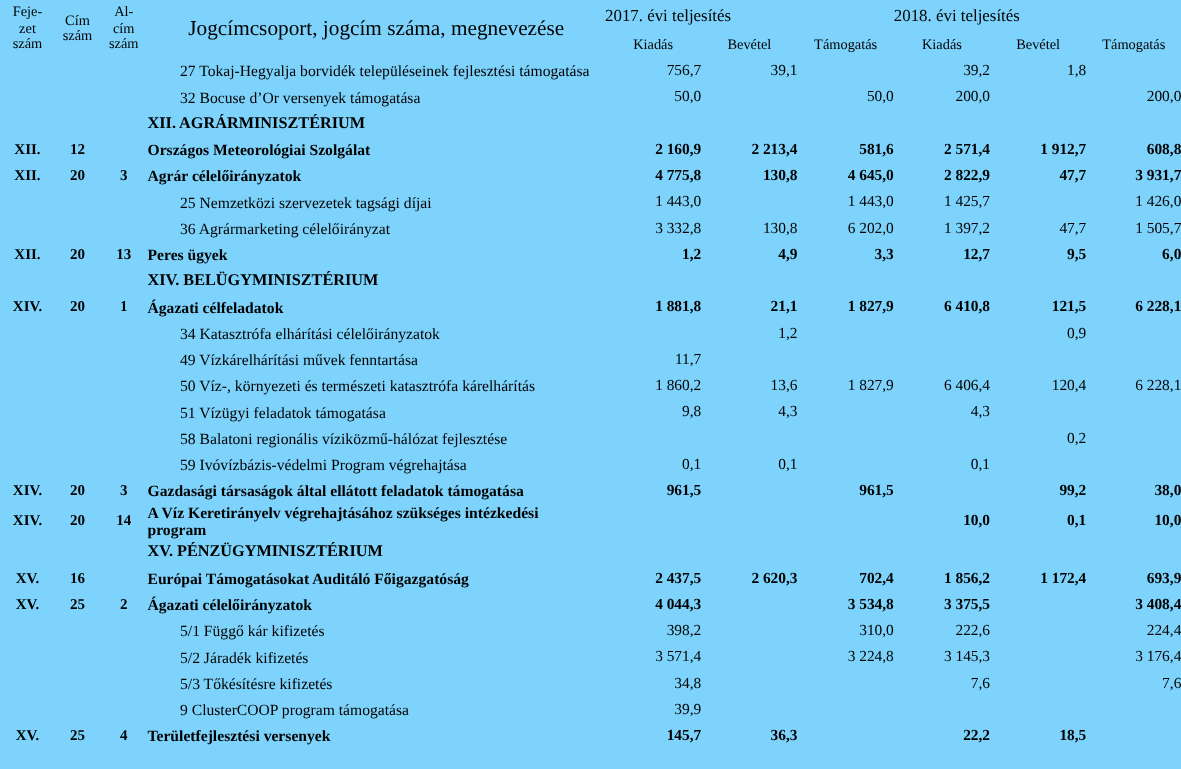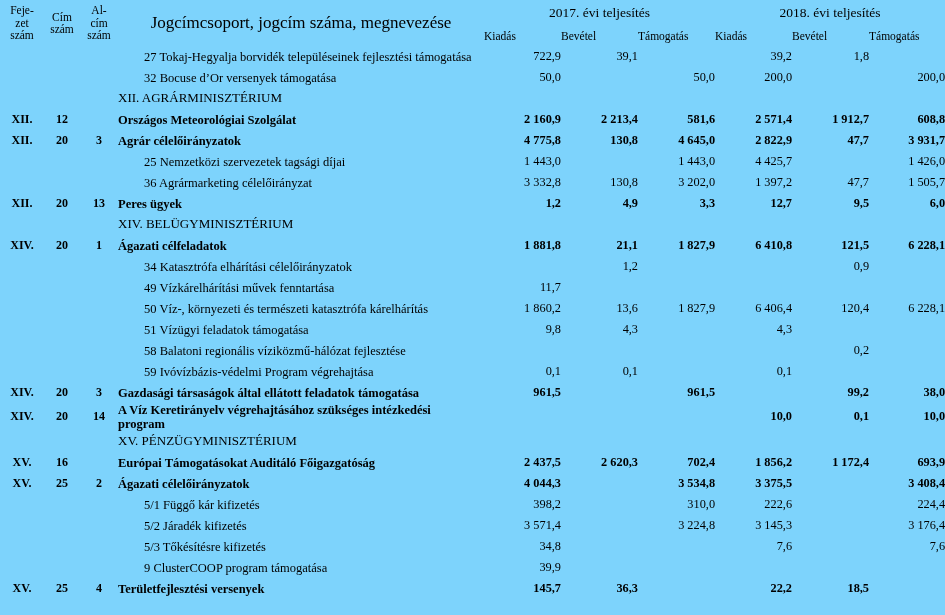--- a/index.html
+++ b/index.html
@@ -31,25 +31,26 @@
   }
 
   
   .hdr-cell {
     text-align: center;
     font-size: 11.5px;
     line-height: 1.08;
   }
   .hdr-year {
     font-size: 13.5px;
-    text-align: center;
+    text-align: left;
     padding: 3px 0 4px 0;
   }
   .hdr-sub {
     font-size: 11.5px;
+    text-align: center;
     padding: 4px 0 4px 0;
     margin-top: 11px;
   }
   .vl { border-left: 1px solid #000; }
   .vr { border-right: 1px solid #000; }
   .bt { border-top: 1px solid #000; }
   .bb { border-bottom: 1px solid #000; }
 
   
   tr.datarow td {
@@ -70,20 +71,21 @@
   td.c-num {
     text-align: right;
     padding-right: 6px;
     font-size: 12.3px;
     white-space: nowrap;
   }
   .bold { font-weight: bold; }
   .section td {
     font-size: 13px;
     padding-left: 14px;
+    font-weight: bold;
   }
   .two-line { line-height: 1.1; margin-top: 24px; }
 </style>
 </head>
 <body>
 
 <div id="page">
   <table class="budget">
     <colgroup>
       <col style="width:44px">
@@ -137,21 +139,21 @@
         <td class="bt" style="height:0"></td>
         <td class="bt vr" style="height:0"></td>
       </tr>
     </thead>
     <tbody id="tbody">
         <tr class="datarow">
           <td class="c-feje vl"></td>
           <td class="c-cim vl"></td>
           <td class="c-alcim vl"></td>
           <td class="c-name vl vr indent">27 Tokaj-Hegyalja borvidék településeinek fejlesztési támogatása</td>
-          <td class="c-num">722,9</td>
+          <td class="c-num">756,7</td>
           <td class="c-num">39,1</td>
           <td class="c-num"></td>
           <td class="c-num vl">39,2</td>
           <td class="c-num">1,8</td>
           <td class="c-num vr"></td>
         </tr>
         <tr class="datarow">
           <td class="c-feje vl"></td>
           <td class="c-cim vl"></td>
           <td class="c-alcim vl"></td>
@@ -200,32 +202,32 @@
           <td class="c-num bold vr">3 931,7</td>
         </tr>
         <tr class="datarow">
           <td class="c-feje vl"></td>
           <td class="c-cim vl"></td>
           <td class="c-alcim vl"></td>
           <td class="c-name vl vr indent">25 Nemzetközi szervezetek tagsági díjai</td>
           <td class="c-num">1 443,0</td>
           <td class="c-num"></td>
           <td class="c-num">1 443,0</td>
-          <td class="c-num vl">4 425,7</td>
+          <td class="c-num vl">1 425,7</td>
           <td class="c-num"></td>
           <td class="c-num vr">1 426,0</td>
         </tr>
         <tr class="datarow">
           <td class="c-feje vl"></td>
           <td class="c-cim vl"></td>
           <td class="c-alcim vl"></td>
           <td class="c-name vl vr indent">36 Agrármarketing célelőirányzat</td>
           <td class="c-num">3 332,8</td>
           <td class="c-num">130,8</td>
-          <td class="c-num">3 202,0</td>
+          <td class="c-num">6 202,0</td>
           <td class="c-num vl">1 397,2</td>
           <td class="c-num">47,7</td>
           <td class="c-num vr">1 505,7</td>
         </tr>
         <tr class="datarow">
           <td class="c-feje vl bold">XII.</td>
           <td class="c-cim vl bold">20</td>
           <td class="c-alcim vl bold">13</td>
           <td class="c-name vl vr bold">Peres ügyek</td>
           <td class="c-num bold">1,2</td>

